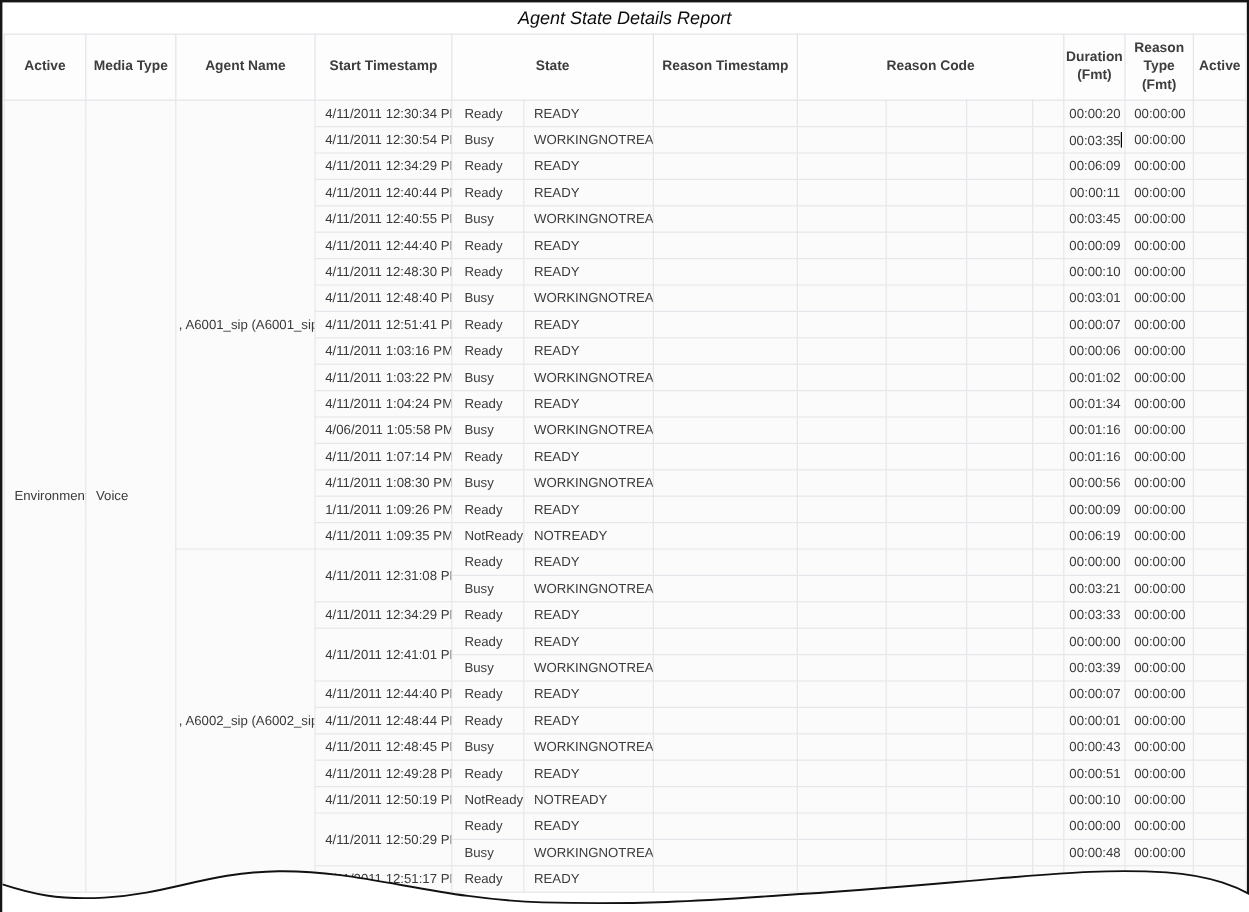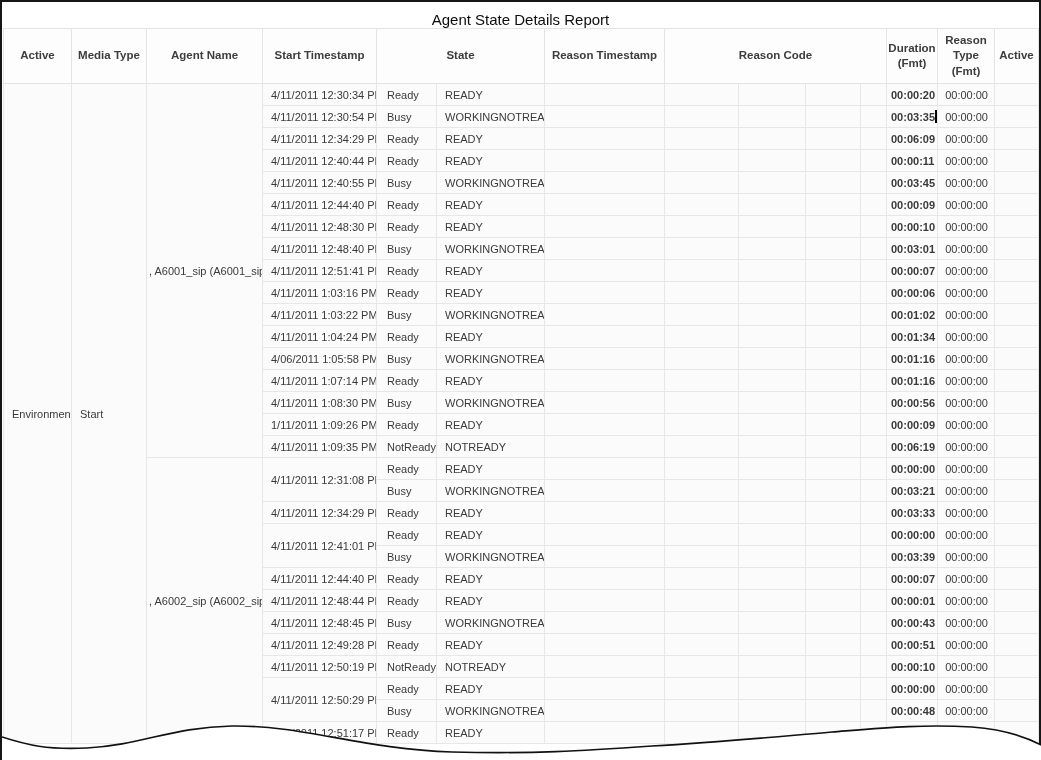--- a/index.html
+++ b/index.html
@@ -1,31 +1,31 @@
 <!DOCTYPE html>
 <html><head>
 <meta charset="utf-8">
 <style>
   html,body{margin:0;padding:0;background:#fff;overflow:hidden;}
   body{width:1041px;height:760px;font-family:"Liberation Sans",sans-serif;position:relative;}
   .frame{position:absolute;left:0;top:0;width:1037px;height:758px;border:2px solid #161616;border-bottom:none;background:#fff;}
-  .title-bar{height:26px;display:flex;align-items:flex-end;justify-content:center;}
+  .title-bar{height:26px;display:flex;align-items:center;justify-content:center;font-style:italic;}
   .title-bar span{font-size:15px;color:#0d0d0d;}
   table{border-collapse:collapse;table-layout:fixed;width:1035px;margin-left:1px;}
   th{border:1px solid #e2e4e8;height:52px;font-size:11.5px;font-weight:bold;color:#3d3d3d;
      text-align:center;vertical-align:middle;padding:1px;line-height:1.32;background:#fdfdfe;}
   td{border:1px solid #e6e7ea;height:21px;font-size:11px;color:#3a3a3a;vertical-align:middle;
      padding:0 4px;background:#fbfbfc;white-space:nowrap;overflow:hidden;}
   tr{height:22px;}
   .c-tenant,.c-media{text-align:left;padding-left:8px;}
   .c-agent{text-align:center;padding:0 2px;}
   .c-ts{text-align:left;padding-left:8px;}
   .c-state{text-align:left;padding-left:10px;}
   .c-code{text-align:left;padding-left:8px;}
-  .c-dur{text-align:right;padding-right:3px;font-weight:bold;}
+  .c-dur{text-align:center;padding-right:3px;}
   .c-rt{text-align:right;padding-right:6px;}
   .caret::after{content:'';display:inline-block;width:1.5px;height:13px;background:#000;
      vertical-align:-2px;margin-left:0px;}
   .wave{position:absolute;left:0;bottom:0;pointer-events:none;}
 </style>
 </head>
 <body>
 
 <div class="frame">
   <div class="title-bar">
@@ -58,21 +58,21 @@
         <th>Reason Timestamp</th>
         <th colspan="4">Reason Code</th>
         <th>Duration (Fmt)</th>
         <th>Reason Type (Fmt)</th>
         <th>Active</th>
       </tr>
     </thead>
     <tbody>
         <tr>
           <td class="c-tenant" rowspan="30">Environment</td>
-          <td class="c-media" rowspan="30">Start</td>
+          <td class="c-media" rowspan="30">Voice</td>
           <td class="c-agent" rowspan="17">, A6001_sip (A6001_sip)</td>
           <td class="c-ts">4/11/2011 12:30:34 PM</td>
           <td class="c-state">Ready</td>
           <td class="c-code">READY</td>
           <td></td>
           <td></td>
           <td></td>
           <td></td>
           <td></td>
           <td class="c-dur">00:00:20</td>

